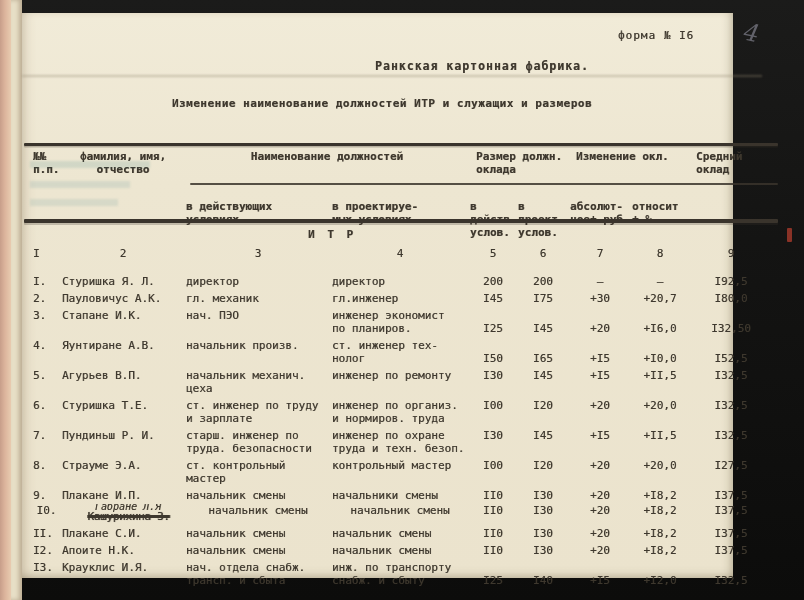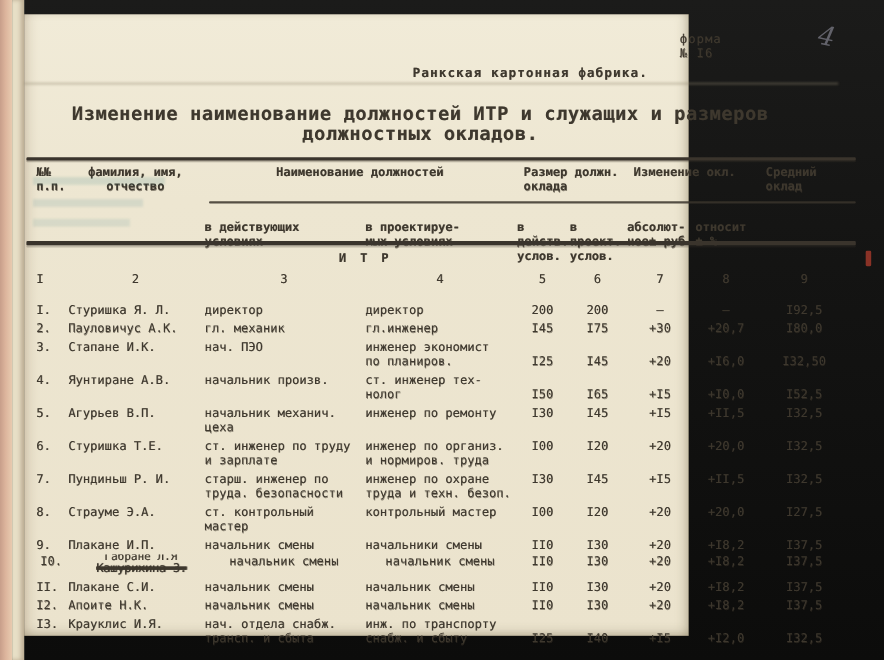--- a/index.html
+++ b/index.html
@@ -3,53 +3,53 @@
 <meta charset="utf-8">
 <style>
   html,body{margin:0;padding:0;background:#0e0e0e;}
   .scene{position:relative;width:804px;height:600px;overflow:hidden;
     background:linear-gradient(180deg,#1b1b1a 0%,#141413 40%,#0c0c0b 100%);
     font-family:"DejaVu Sans Mono","Liberation Mono",monospace;}
   .edge-strip{position:absolute;left:0;top:0;width:11px;height:600px;z-index:1;
     background:linear-gradient(90deg,#c79e8a 0%,#dcb49c 45%,#e8cbb0 100%);}
   .edge-sliver{position:absolute;left:11px;top:0;width:11px;height:600px;z-index:1;
     background:#e7dfc6;box-shadow:inset -3px 0 4px rgba(110,80,55,.35);}
-  .page{position:absolute;left:22px;top:13px;width:604px;height:565px;z-index:2;
+  .page{position:absolute;left:22px;top:13px;width:711px;height:565px;z-index:2;
     background:linear-gradient(180deg,#f1ebd8 0%,#ede6d1 30%,#ebe3cd 100%);
     box-shadow:inset -7px 0 10px -5px rgba(100,90,60,.35),
                inset 0 -7px 10px -5px rgba(100,90,60,.3),
                inset 9px 0 12px -7px rgba(120,90,60,.28);
     color:#3e382e;}
   .tw{text-shadow:.4px .3px .6px rgba(62,54,44,.55);}
   .form-label{position:absolute;left:596px;top:16px;font-size:11px;letter-spacing:1px;}
   .pencil{position:absolute;left:722px;top:6px;font-family:"DejaVu Serif","Liberation Serif",serif;
     font-style:italic;font-size:24px;color:#62626a;transform:rotate(12deg);text-shadow:none;}
   .doc-title{position:absolute;left:100px;top:46px;width:720px;text-align:center;
     font-size:11.5px;font-weight:bold;letter-spacing:1px;}
   .doc-subtitle{position:absolute;left:0;top:82px;width:720px;text-align:center;
-    font-size:17px;font-weight:bold;letter-spacing:.5px;line-height:18px;}
+    font-size:11px;font-weight:bold;letter-spacing:.5px;line-height:18px;}
   .rule{position:absolute;background:#3a342c;border-radius:1px;z-index:3;}
   .rule-top{left:2px;top:130px;width:754px;height:3px;box-shadow:0 1.5px 0 rgba(58,52,44,.3);}
   .rule-mid{left:168px;top:170px;width:588px;height:2px;opacity:.85;}
   .rule-heavy{left:2px;top:206px;width:754px;height:4px;box-shadow:0 2px 0 rgba(58,52,44,.25);}
   table.doc{position:absolute;left:4px;top:132px;width:748px;border-collapse:collapse;
     font-size:11px;line-height:13px;table-layout:fixed;}
   td{vertical-align:top;padding:2px 2px 2px 0;white-space:pre-line;overflow:hidden;}
   .h-group td{height:34px;padding-top:5px;font-weight:bold;}
   .h-sub td{height:32px;padding-top:14px;font-weight:bold;}
   .h-nums td{height:24px;padding-top:6px;text-align:center;}
   .h-nums td:first-child{text-align:left;padding-left:7px;}
   .grp-c{text-align:center;}
   .grp-l{padding-left:6px;}
   .c-num{padding-left:7px;}
   .c-val{text-align:center;}
   #tbody tr:nth-child(3) .c-val,#tbody tr:nth-child(4) .c-val,
   #tbody tr:nth-child(13) .c-val{vertical-align:bottom;}
   #tbody tr:nth-child(10) td{padding-top:0;text-align:center;}
-  .correction{display:block;font-size:10px;line-height:9px;margin:-2px 0 -1px 10px;}
+  .correction{display:block;font-size:10px;line-height:9px;margin:-2px 0 -1px 10px;font-style:italic;}
   .struck{text-decoration:line-through;text-decoration-thickness:3px;letter-spacing:-.3px;
     text-shadow:.6px 0 .7px rgba(50,44,36,.8);padding-left:11px;}
   .itr-label{position:absolute;left:286px;top:215px;font-size:11px;font-weight:bold;
     letter-spacing:3px;z-index:3;}
   .ghost{position:absolute;filter:blur(1px);z-index:2;pointer-events:none;}
   .ghost-line{left:0;top:62px;width:740px;height:2px;background:rgba(145,135,110,.4);}
   .ghost-a{left:8px;top:148px;width:120px;height:7px;background:rgba(40,118,128,.14);}
   .ghost-b{left:8px;top:168px;width:100px;height:7px;background:rgba(40,118,128,.12);}
   .ghost-c{left:8px;top:186px;width:88px;height:7px;background:rgba(40,118,128,.11);}
   .red-mark{position:absolute;left:787px;top:228px;width:5px;height:14px;z-index:4;
@@ -66,21 +66,20 @@
     <div class="ghost ghost-line"></div>
     <div class="ghost ghost-a"></div>
     <div class="ghost ghost-b"></div>
     <div class="ghost ghost-c"></div>
 
     <div class="form-label tw">форма № I6</div>
     <div class="pencil">4</div>
     <div class="doc-title tw">Ранкская картонная фабрика.</div>
     <div class="doc-subtitle tw">
       <div>Изменение наименование должностей ИТР и служащих и размеров</div>
-      <div>должностных окладов.</div>
     </div>
 
     <div class="rule rule-top"></div>
     <div class="rule rule-mid"></div>
     <div class="rule rule-heavy"></div>
     <div class="itr-label tw">И Т Р</div>
 
     <table class="doc tw">
       <colgroup>
         <col style="width:36px">

